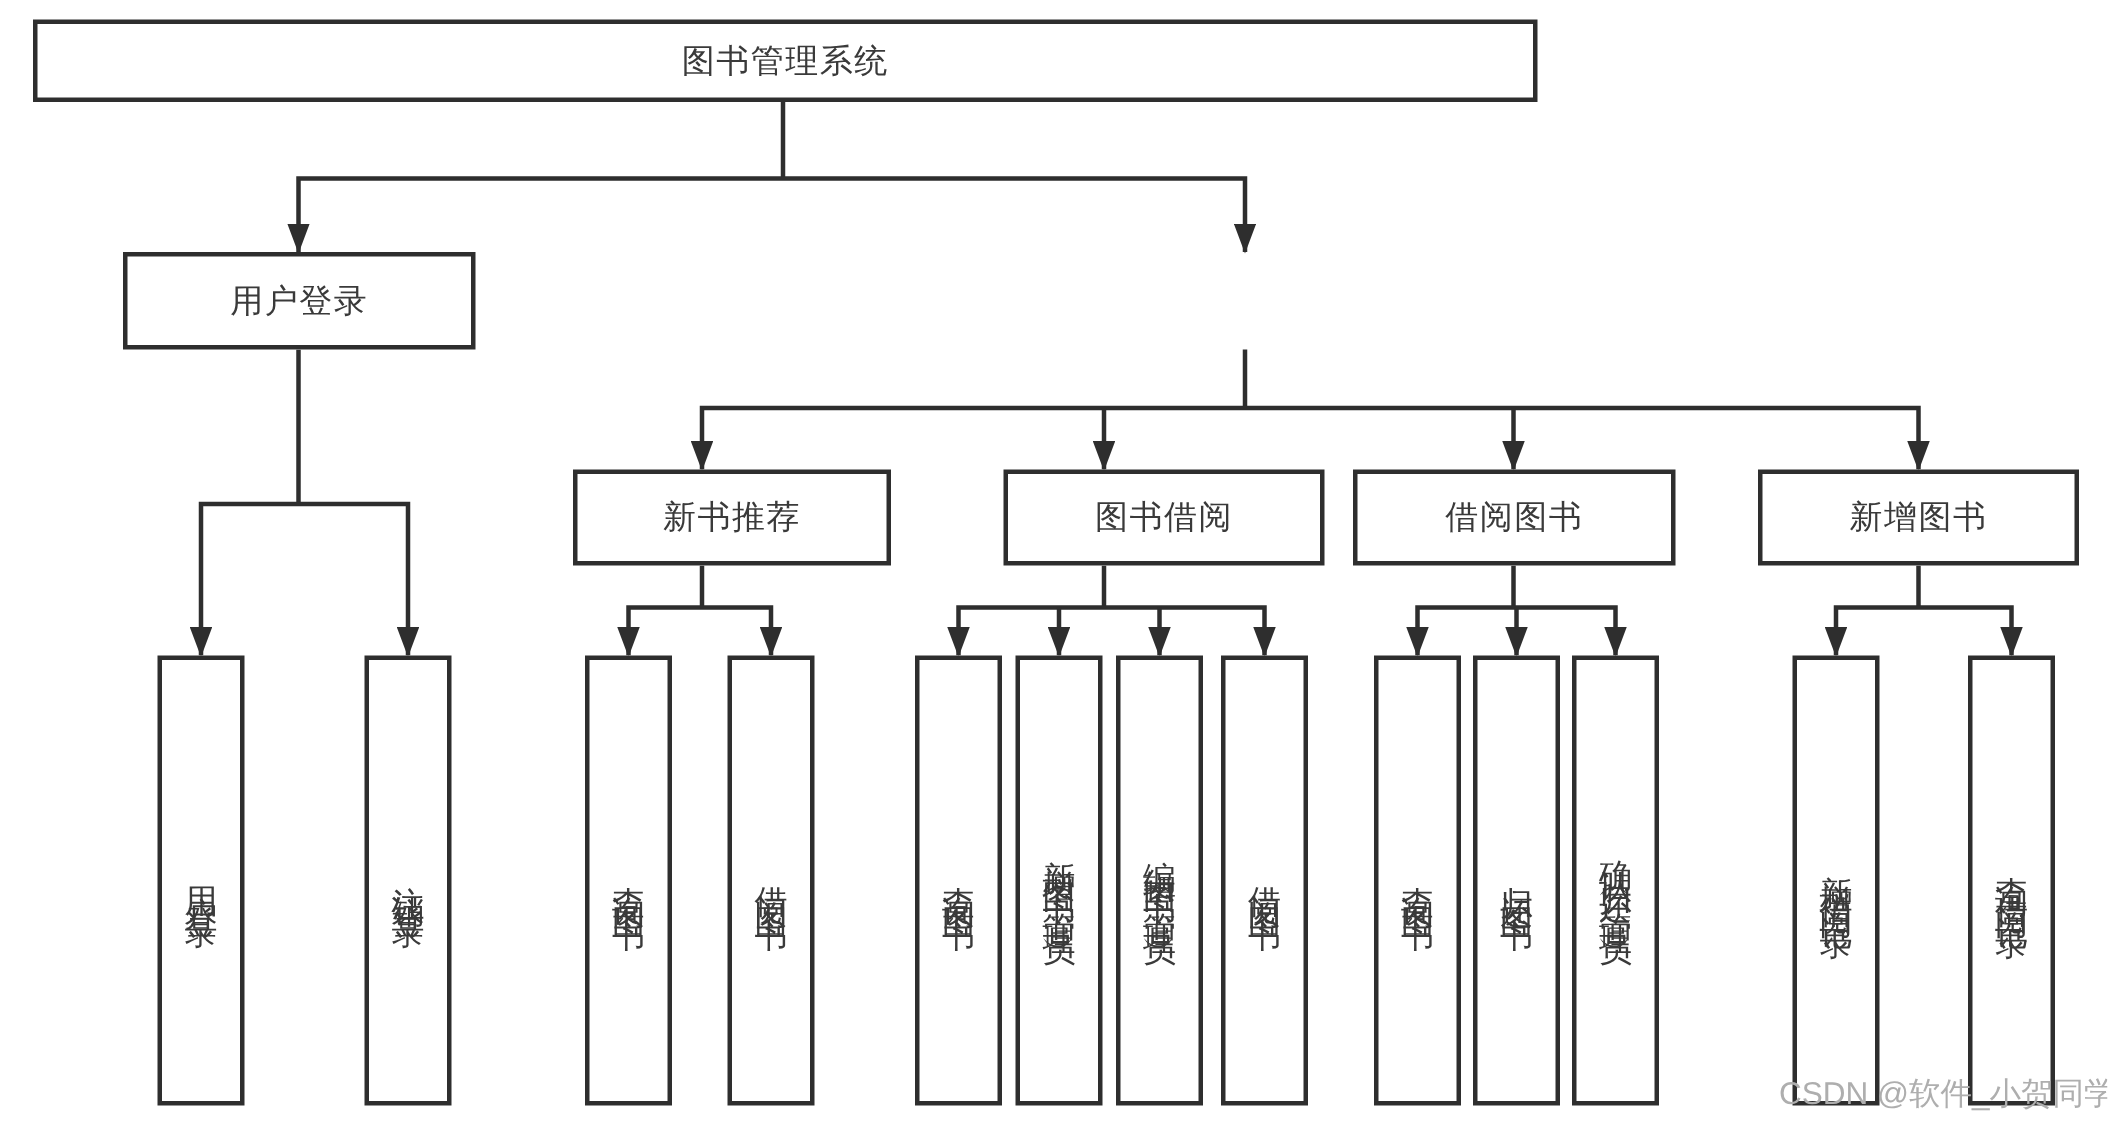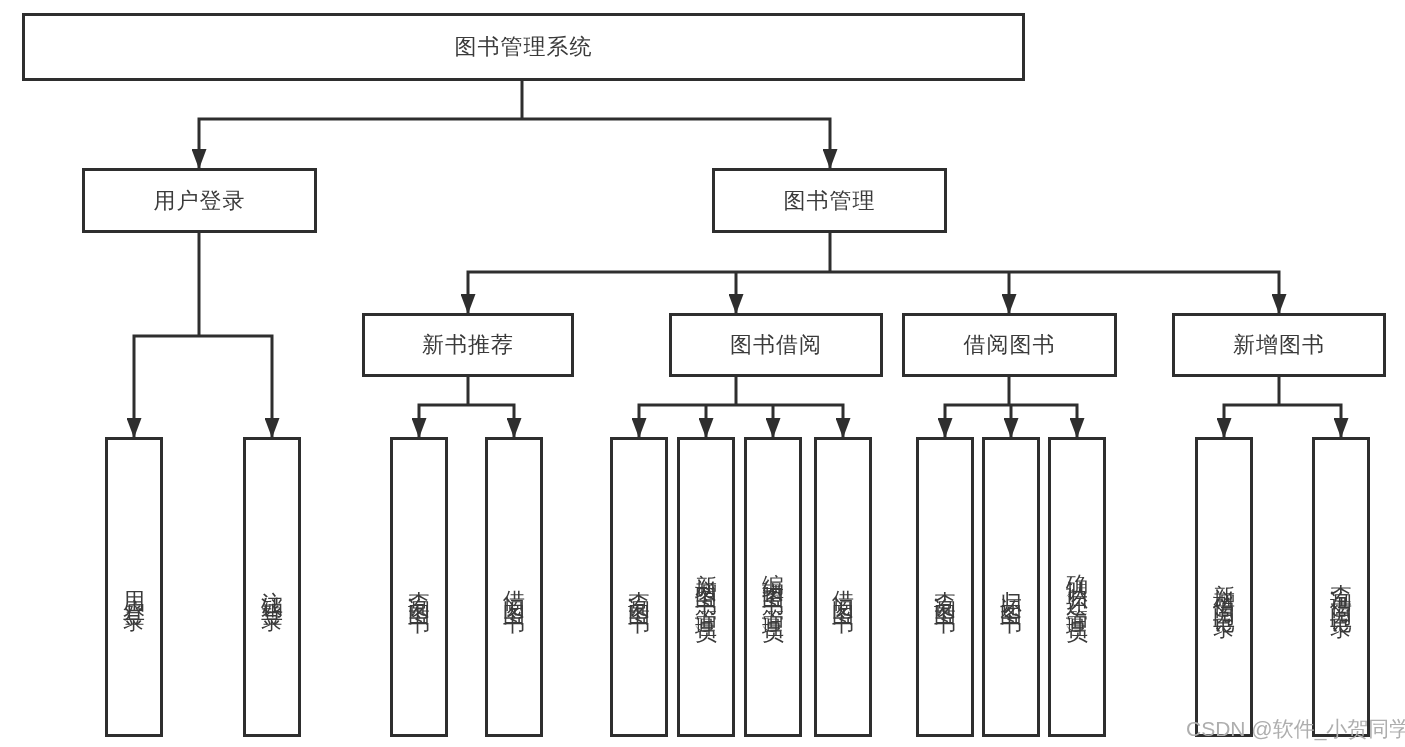--- a/index.html
+++ b/index.html
@@ -101,32 +101,29 @@
     <path class="wire" d="M773,405 V437" marker-end="url(#ah)"></path>
 
     <path class="wire" d="M1009,377 V405"></path>
     <path class="wire" d="M945,437 V405 H1077 V437" marker-start="url(#ah)" marker-end="url(#ah)"></path>
     <path class="wire" d="M1011,405 V437" marker-end="url(#ah)"></path>
 
     <path class="wire" d="M1279,377 V405"></path>
     <path class="wire" d="M1224,437 V405 H1341 V437" marker-start="url(#ah)" marker-end="url(#ah)"></path>
   </svg>
 
-  <div class="hbox" style="left:22px; top:13px; width:1003px; height:68px;">
+  <div class="hbox" style="left:22px; top:13px; width:1003px; height:55px;">
     <span>图书管理系统</span>
   </div>
 
   <div class="hbox" style="left:82px; top:168px; width:235px; height:65px;">
     <span>用户登录</span>
   </div>
-  <div class="hbox" style="left:712px; top:168px; width:235px; height:65px;">
-    <span>图书管理</span>
-  </div>
 
-  <div class="hbox" style="left:362px; top:313px; width:212px; height:64px;">
+  <div class="hbox" style="left:382px; top:313px; width:212px; height:64px;">
     <span>新书推荐</span>
   </div>
   <div class="hbox" style="left:629px; top:313px; width:214px; height:64px;margin-left:40px;">
     <span>图书借阅</span>
   </div>
   <div class="hbox" style="left:902px; top:313px; width:215px; height:64px;">
     <span>借阅图书</span>
   </div>
   <div class="hbox" style="left:1172px; top:313px; width:214px; height:64px;">
     <span>新增图书</span>

